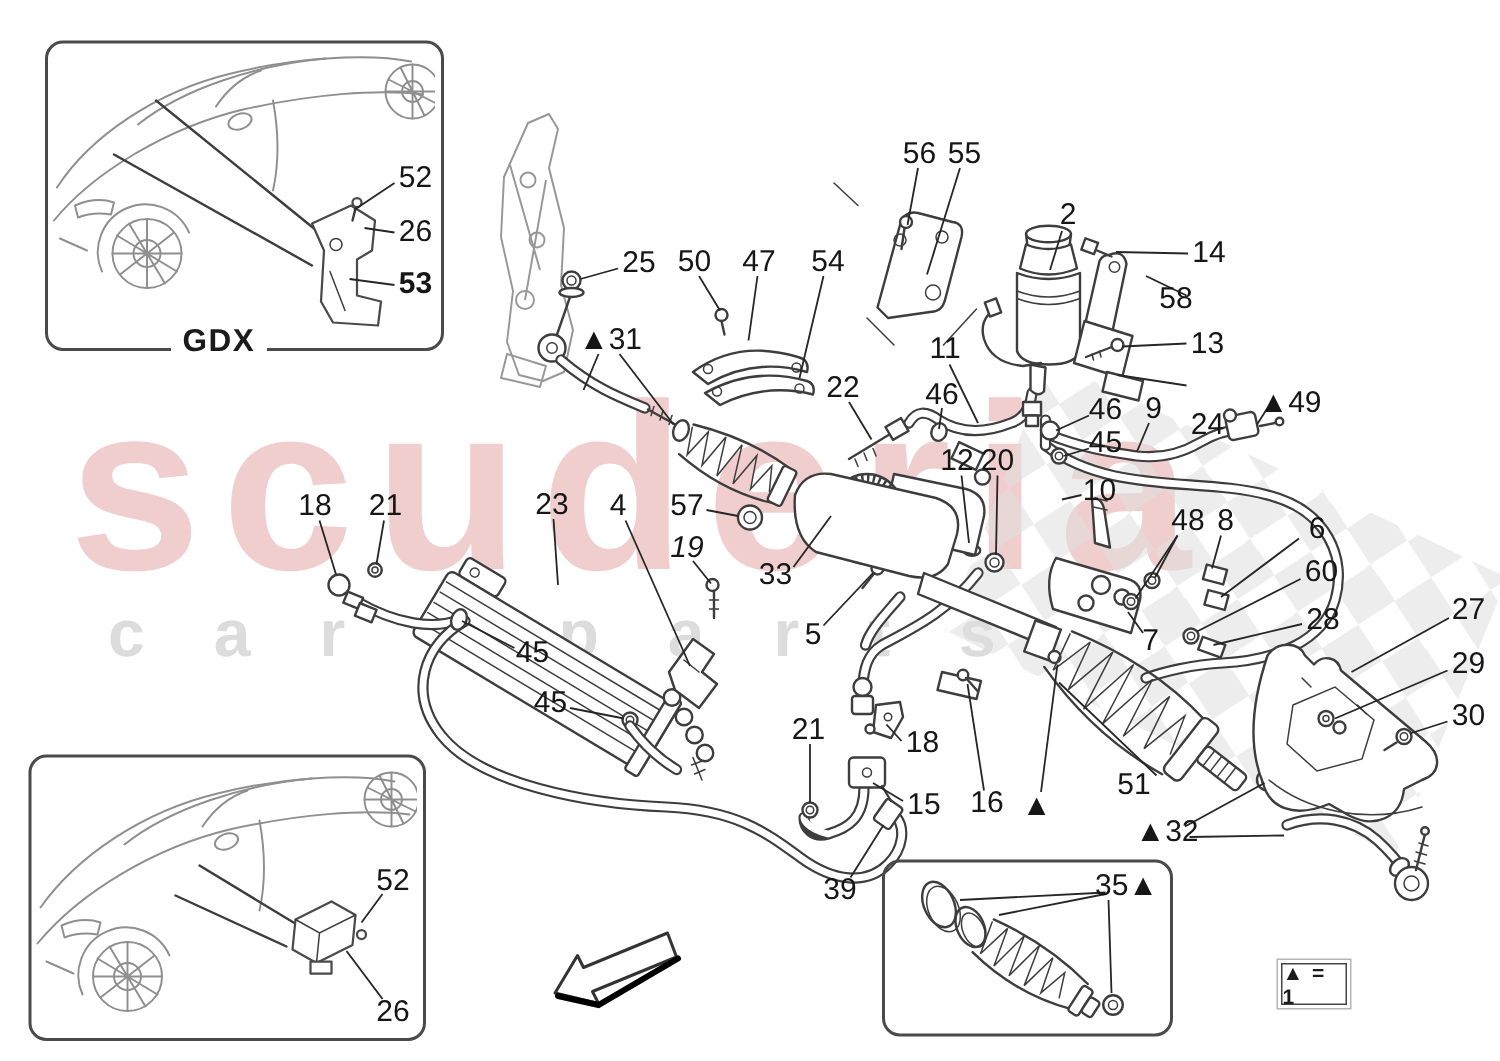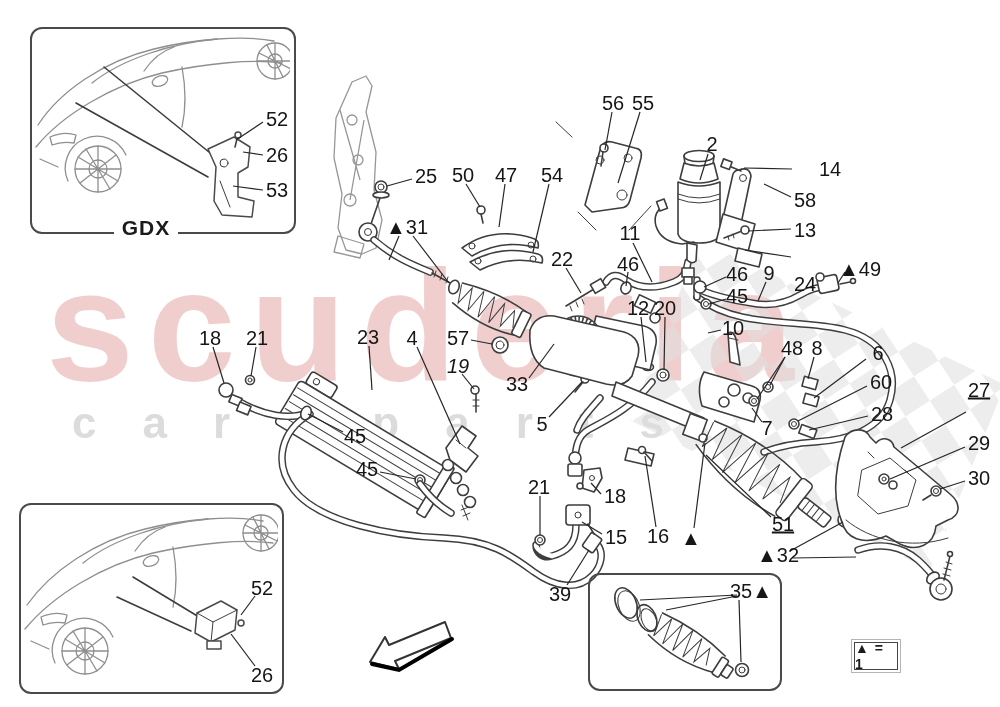--- a/index.html
+++ b/index.html
@@ -413,66 +413,66 @@
     <line x1="793" y1="558" x2="856" y2="557"></line>
     <line x1="737" y1="595" x2="640" y2="600"></line>
     <line x1="737" y1="596" x2="666" y2="610"></line>
     <line x1="739" y1="600" x2="741" y2="662"></line>
     <line x1="255" y1="596" x2="241" y2="615"></line>
     <line x1="255" y1="666" x2="231" y2="634"></line>
   </svg>
 <div id="callouts">
     <div class="callout" style="left: 277px; top: 119px;">52</div>
     <div class="callout" style="left: 277px; top: 155px;">26</div>
-    <div class="callout" style="left: 277px; top: 190px;">53</div>
+    <div class="callout" style="left: 277px; top: 190px; font-weight: bold;">53</div>
     <div class="callout" style="left: 426px; top: 176px;">25</div>
     <div class="callout" style="left: 407px; top: 227px;">▲31</div>
     <div class="callout" style="left: 463px; top: 175px; text-align: center;">50</div>
     <div class="callout" style="left: 506px; top: 175px;">47</div>
     <div class="callout" style="left: 552px; top: 175px;">54</div>
     <div class="callout" style="left: 613px; top: 103px;">56</div>
     <div class="callout" style="left: 643px; top: 103px;">55</div>
     <div class="callout" style="left: 712px; top: 144px;">2</div>
-    <div class="callout" style="left: 830px; top: 169px;">14</div>
-    <div class="callout" style="left: 805px; top: 200px;">58</div>
+    <div class="callout" style="left: 806px; top: 169px;">14</div>
+    <div class="callout" style="left: 784px; top: 200px;">58</div>
     <div class="callout" style="left: 805px; top: 230px;">13</div>
     <div class="callout" style="left: 805px; top: 260px; margin-top: 24px;">24</div>
     <div class="callout" style="left: 630px; top: 233px;">11</div>
     <div class="callout" style="left: 562px; top: 259px;">22</div>
     <div class="callout" style="left: 628px; top: 264px;">46</div>
     <div class="callout" style="left: 737px; top: 274px;">46</div>
     <div class="callout" style="left: 769px; top: 273px;">9</div>
     <div class="callout" style="left: 860px; top: 269px;">▲49</div>
     <div class="callout" style="left: 737px; top: 296px;">45</div>
     <div class="callout" style="left: 733px; top: 328px;">10</div>
     <div class="callout" style="left: 638px; top: 308px;">12</div>
     <div class="callout" style="left: 665px; top: 308px;">20</div>
     <div class="callout" style="left: 792px; top: 348px;">48</div>
     <div class="callout" style="left: 817px; top: 348px;">8</div>
     <div class="callout" style="left: 878px; top: 353px;">6</div>
     <div class="callout" style="left: 881px; top: 382px;">60</div>
     <div class="callout" style="left: 882px; top: 414px;">28</div>
-    <div class="callout" style="left: 979px; top: 390px; text-decoration: underline;">27</div>
+    <div class="callout" style="left: 979px; top: 407px;">27</div>
     <div class="callout" style="left: 979px; top: 443px;">29</div>
     <div class="callout" style="left: 979px; top: 478px;">30</div>
     <div class="callout" style="left: 767px; top: 428px;">7</div>
     <div class="callout" style="left: 210px; top: 338px; text-align: right;">18</div>
     <div class="callout" style="left: 257px; top: 338px;">21</div>
     <div class="callout" style="left: 368px; top: 337px;">23</div>
     <div class="callout" style="left: 412px; top: 338px;">4</div>
     <div class="callout" style="left: 458px; top: 338px;">57</div>
     <div class="callout" style="left: 458px; top: 366px; font-style: italic;">19</div>
     <div class="callout" style="left: 517px; top: 384px;">33</div>
     <div class="callout" style="left: 542px; top: 424px;">5</div>
     <div class="callout" style="left: 355px; top: 436px;">45</div>
     <div class="callout" style="left: 367px; top: 469px;">45</div>
     <div class="callout" style="left: 539px; top: 487px;">21</div>
     <div class="callout" style="left: 615px; top: 496px;">18</div>
     <div class="callout" style="left: 616px; top: 537px;">15</div>
     <div class="callout" style="left: 658px; top: 536px;">16</div>
     <div class="callout" style="left: 691px; top: 538px;">▲</div>
     <div class="callout" style="left: 560px; top: 594px;">39</div>
-    <div class="callout" style="left: 783px; top: 524px; text-decoration: underline;">51</div>
+    <div class="callout" style="left: 756px; top: 524px;">51</div>
     <div class="callout" style="left: 778px; top: 555px;">▲32</div>
     <div class="callout" style="left: 751px; top: 591px;">35▲</div>
     <div class="callout" style="left: 262px; top: 588px;">52</div>
     <div class="callout" style="left: 262px; top: 675px;">26</div>
   </div>
 
 </body></html>

